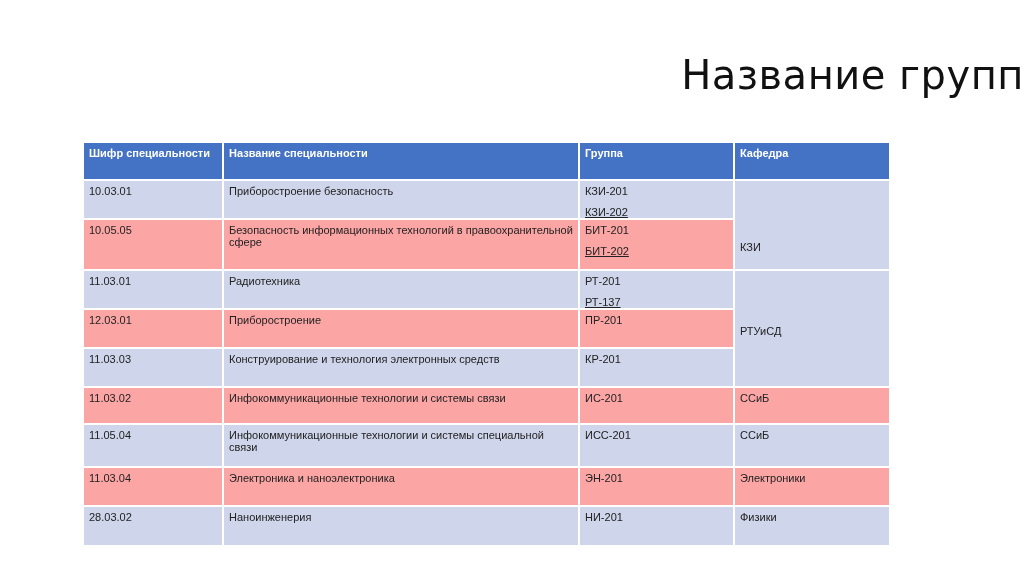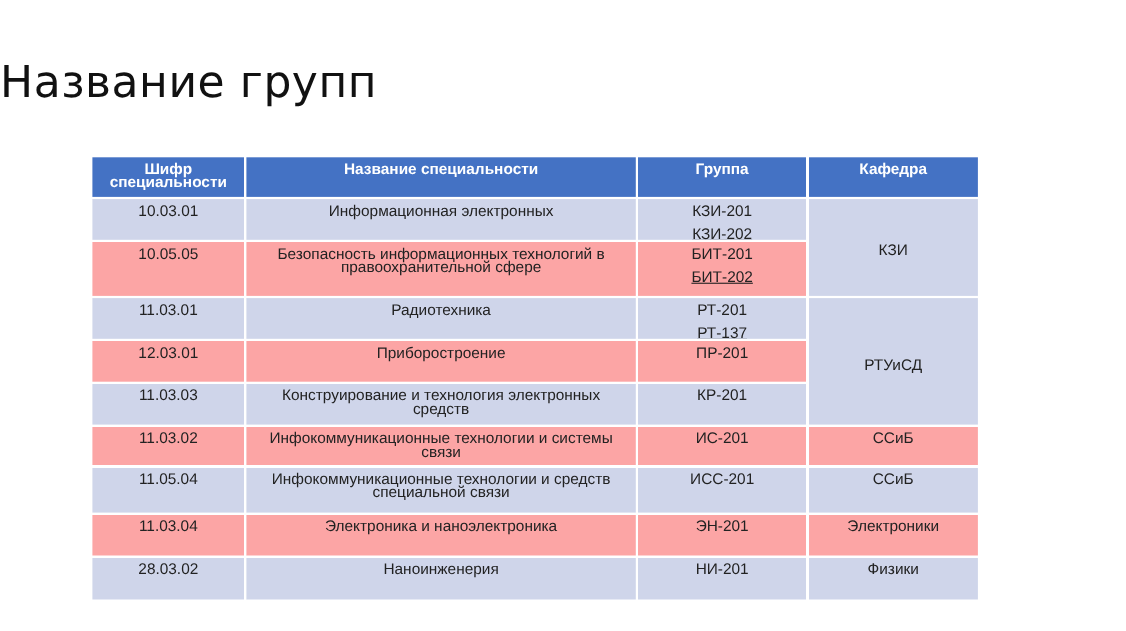--- a/index.html
+++ b/index.html
@@ -1,34 +1,34 @@
 <!DOCTYPE html>
 <html><head>
 <meta charset="utf-8">
 <style>
   html, body { margin:0; padding:0; }
   body {
     width:1024px; height:574px; background:#ffffff; position:relative; overflow:hidden;
     font-family:"Liberation Sans", sans-serif;
   }
   .title {
-    position:absolute; left:0; top:52px; width:1024px; text-align:left;
+    position:absolute; left:0; top:52px; width:1024px; text-align:right;
     font-family:"DejaVu Sans", sans-serif; font-weight:normal;
     font-size:40px; color:#111; letter-spacing:0.5px;
   }
   table.grid {
     position:absolute; left:82px; top:141px;
     border-collapse:collapse; table-layout:fixed;
     width:807px;
   }
   table.grid td, table.grid th {
     border:2px solid #ffffff;
-    vertical-align:top; text-align:center;
+    vertical-align:top; text-align:left;
     padding:4px 5px 0 5px;
-    font-size:14px; color:#222; line-height:12px;
+    font-size:11px; color:#222; line-height:12px;
     overflow:hidden;
   }
   table.grid th {
     background:#4472c4; color:#ffffff; font-weight:bold; height:32px;
   }
   tr.dark td { background:#cfd5ea; }
   tr.light td { background:#fca5a5; }
   td.kaf { background:#cfd5ea !important; }
   td.small { font-size:8.5px; }
   .g2 { display:block; margin-top:9px;text-decoration:underline; }
@@ -49,26 +49,26 @@
   <tbody>
       <tr>
     <th>Шифр специальности</th>
     <th>Название специальности</th>
     <th>Группа</th>
     <th>Кафедра</th>
   </tr>
 
   <tr class="dark" style="height:39px">
     <td>10.03.01</td>
-    <td>Информационная электронных</td>
+    <td>Приборостроение безопасность</td>
     <td>
       <span>КЗИ-201</span>
       <span class="g2">КЗИ-202</span>
     </td>
-    <td class="kaf pad" rowspan="2" style="padding-top:40px">КЗИ</td>
+    <td class="kaf pad" rowspan="2" style="padding-top:60px">КЗИ</td>
   </tr>
 
   <tr class="light" style="height:51px">
     <td>10.05.05</td>
     <td>Безопасность информационных технологий в правоохранительной сфере</td>
     <td>
       <span>БИТ-201</span>
       <span class="g2">БИТ-202</span>
     </td>
   </tr>
@@ -97,21 +97,21 @@
 
   <tr class="light" style="height:37px">
     <td>11.03.02</td>
     <td>Инфокоммуникационные технологии и системы связи</td>
     <td>ИС-201</td>
     <td class="pad">ССиБ</td>
   </tr>
 
   <tr class="dark" style="height:43px">
     <td>11.05.04</td>
-    <td class="small">Инфокоммуникационные технологии и средств специальной связи</td>
+    <td class="small">Инфокоммуникационные технологии и системы специальной связи</td>
     <td>ИСС-201</td>
     <td class="pad">ССиБ</td>
   </tr>
 
   <tr class="light" style="height:39px">
     <td>11.03.04</td>
     <td>Электроника и наноэлектроника</td>
     <td>ЭН-201</td>
     <td>Электроники</td>
   </tr>

